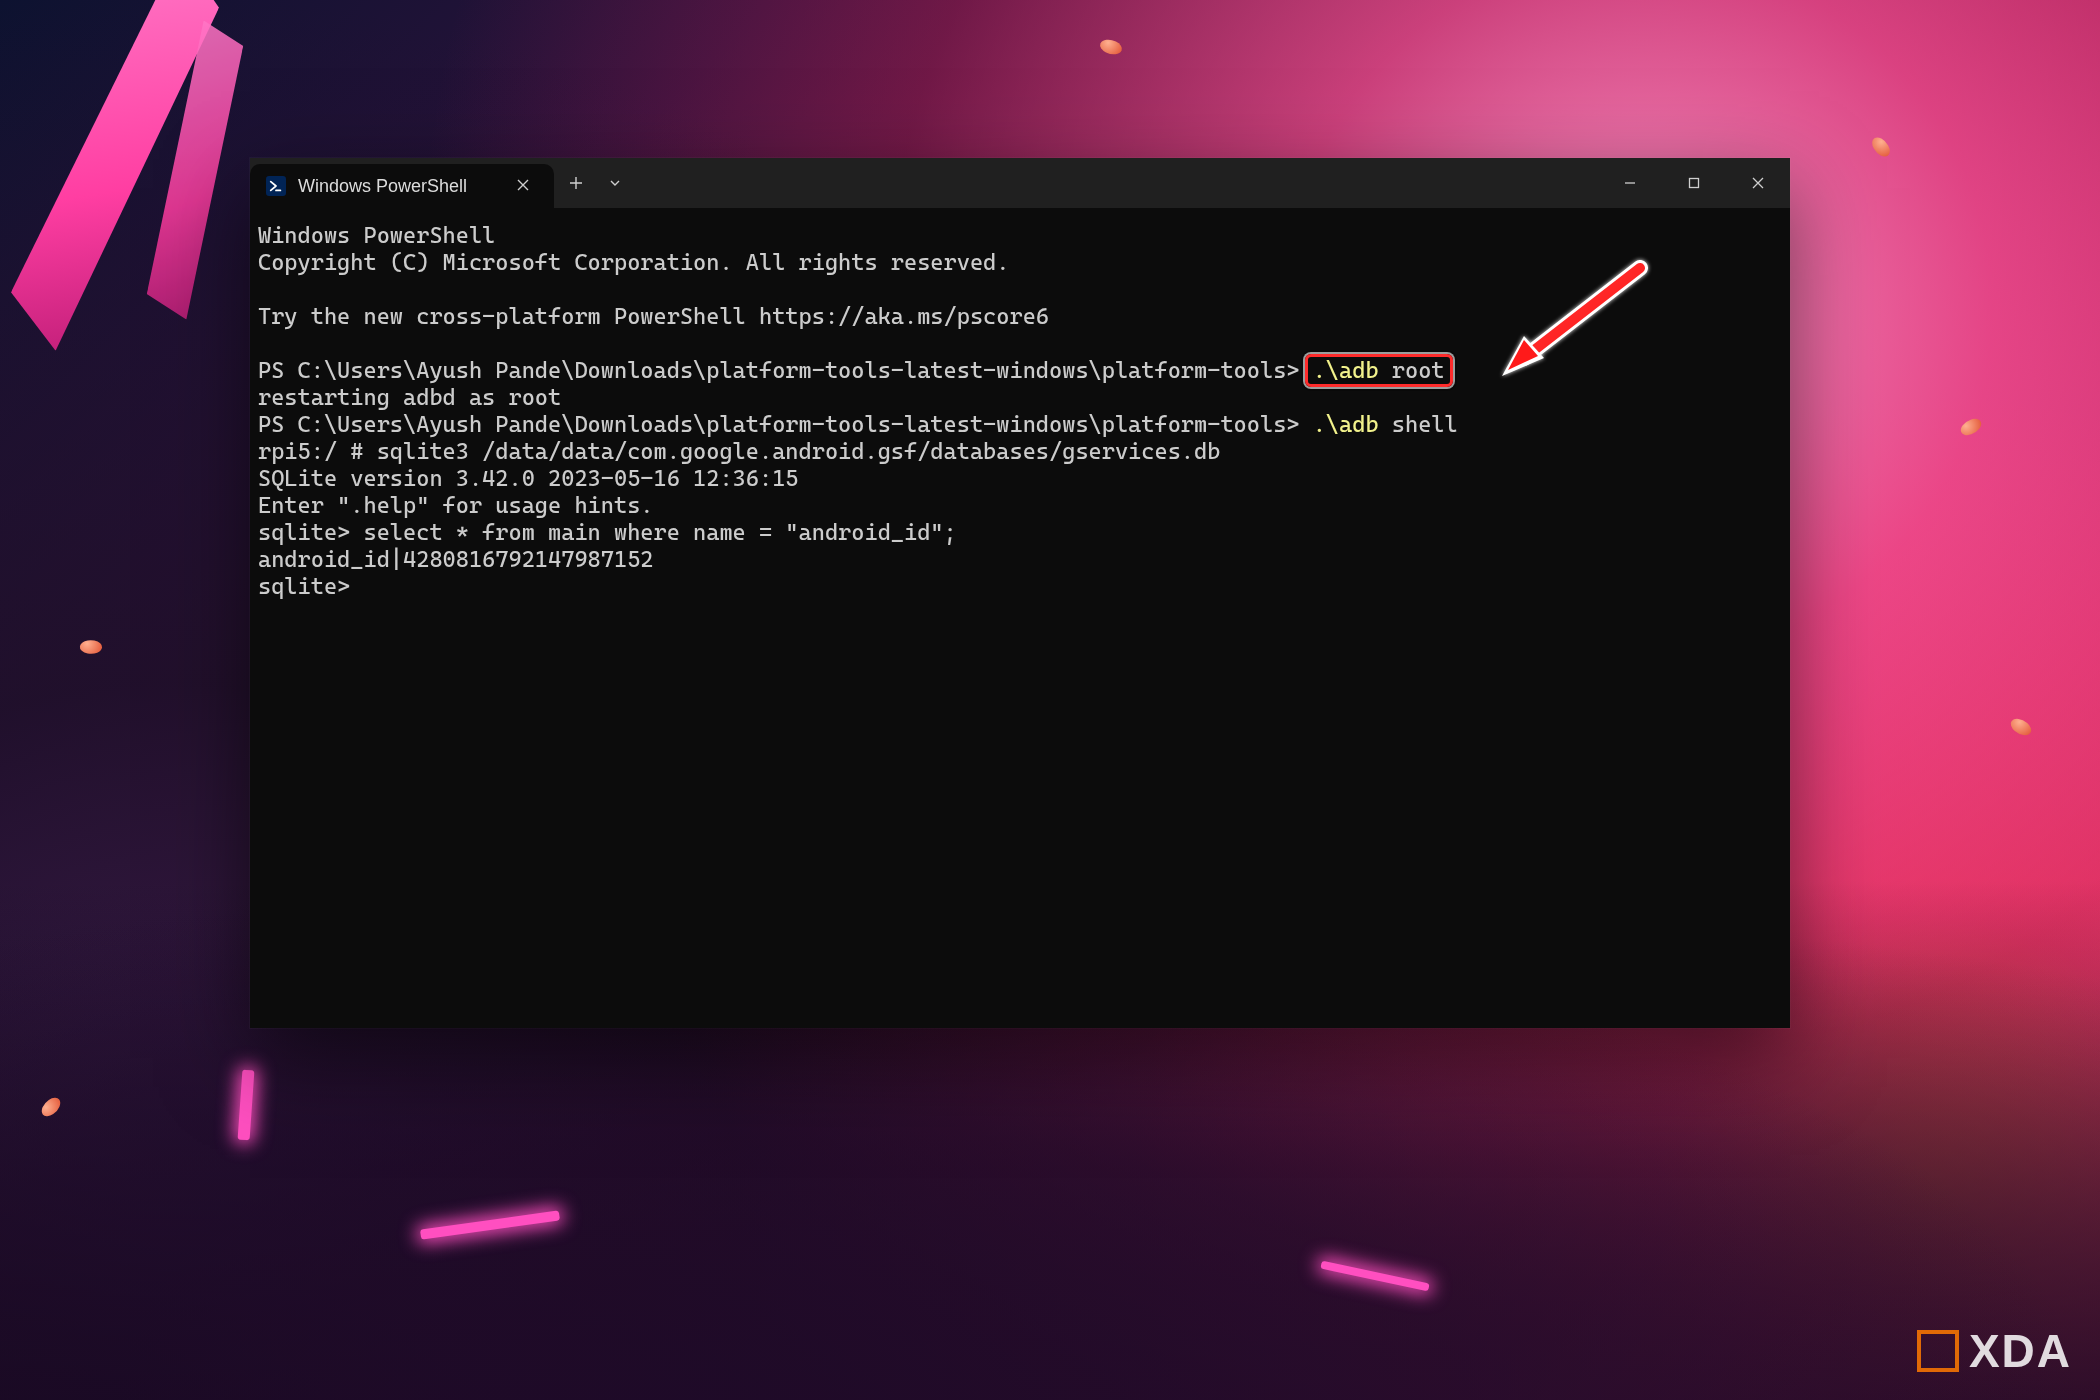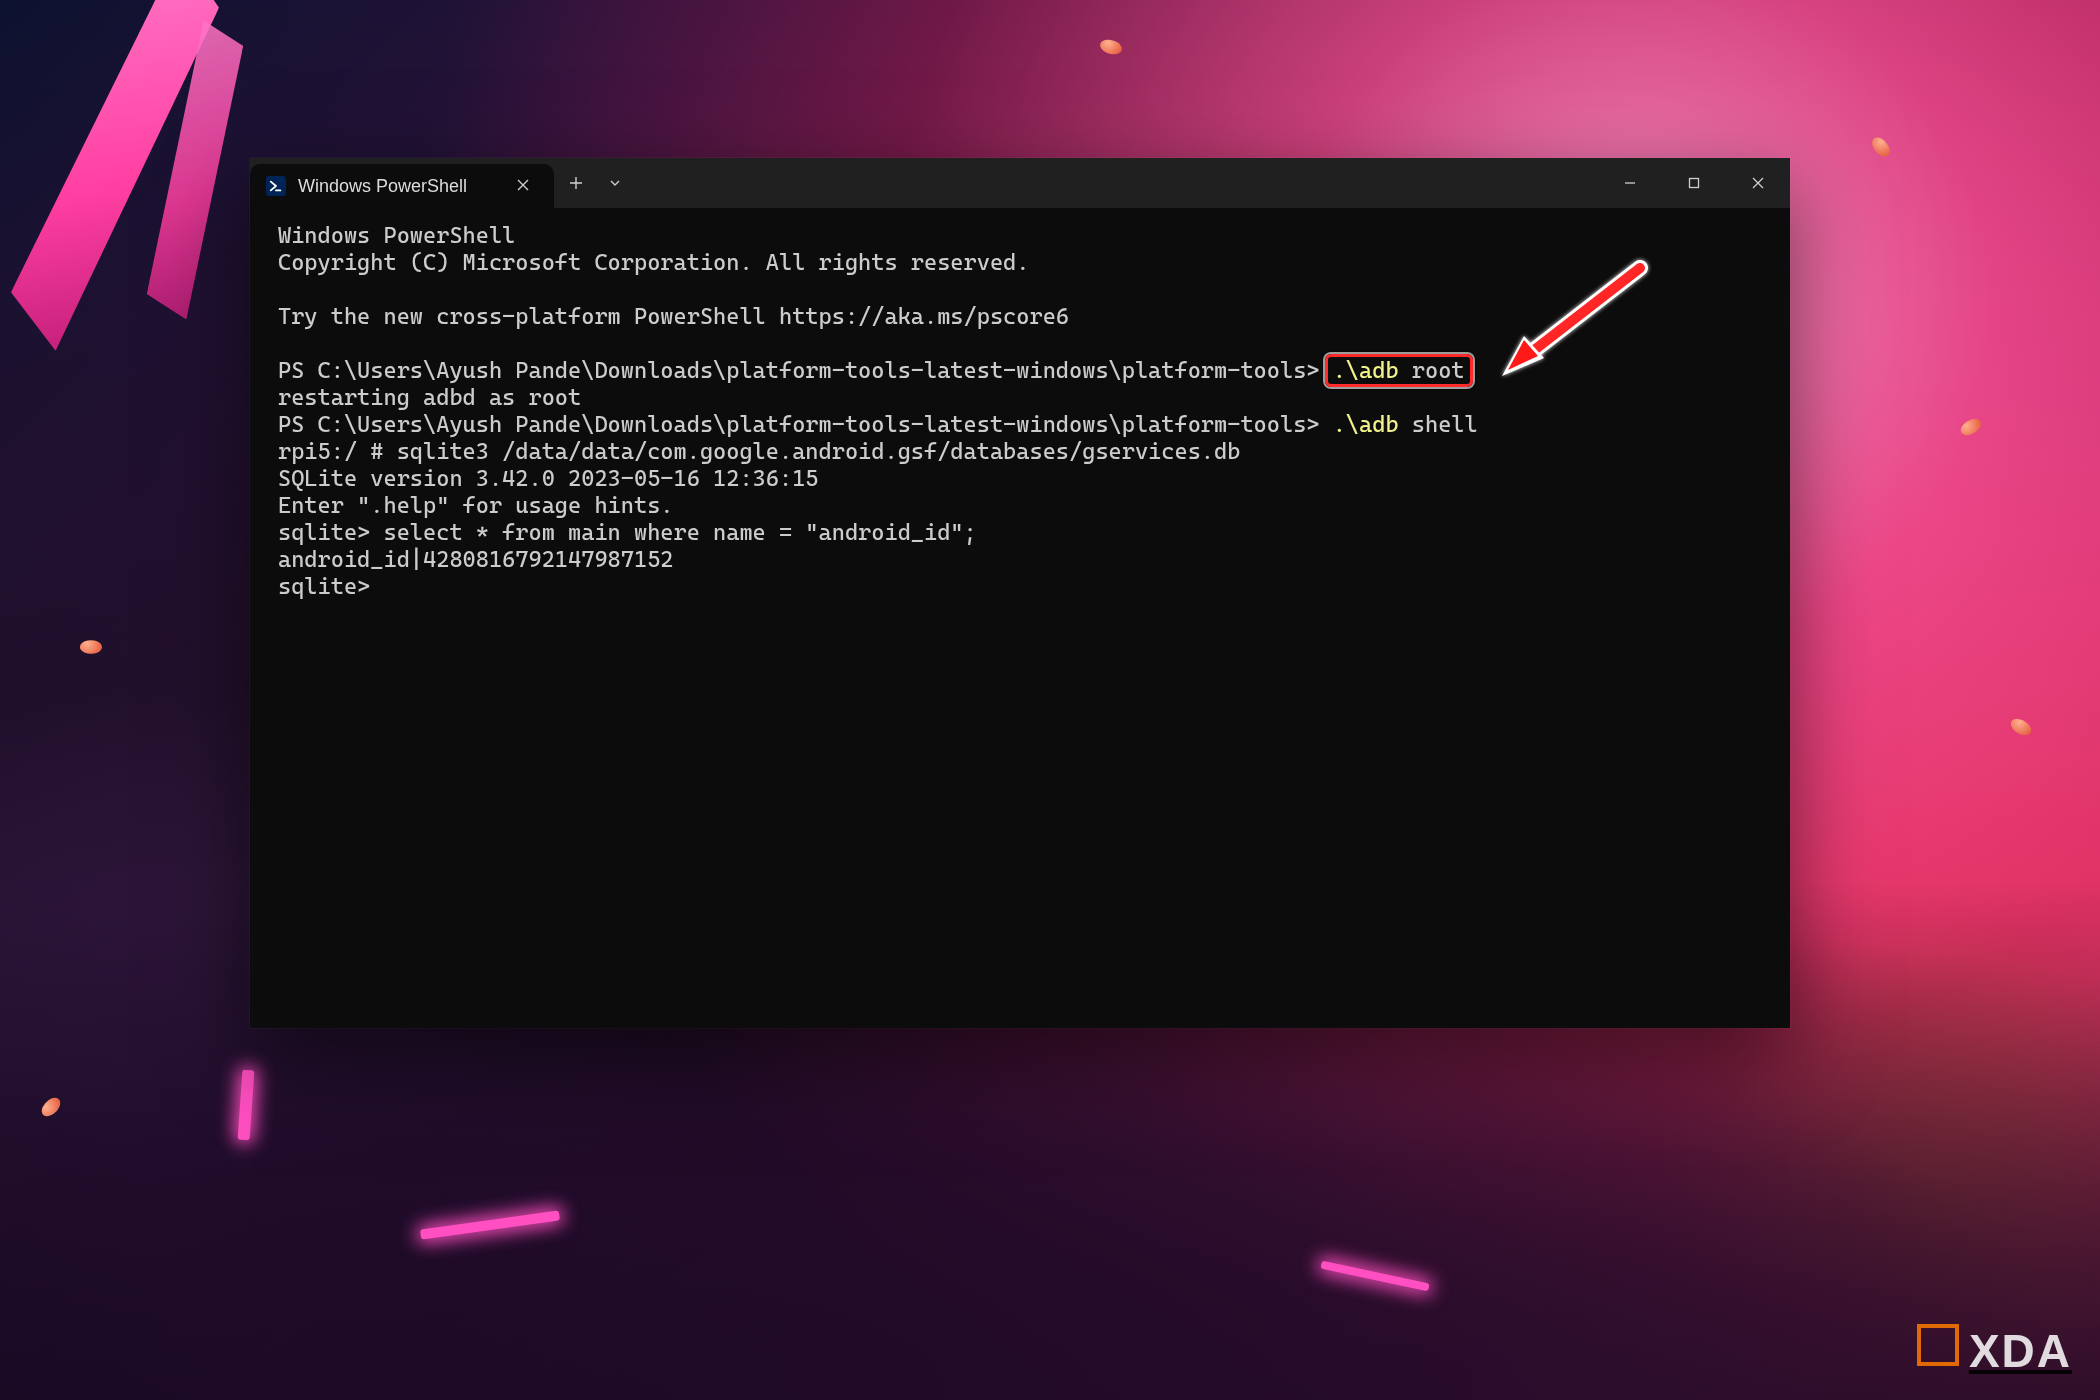--- a/index.html
+++ b/index.html
@@ -19,21 +19,21 @@
   
   .petal{position:absolute;width:22px;height:14px;border-radius:60% 40% 60% 40%;background:radial-gradient(circle at 30% 30%,#ffb090,#e05030);transform:rotate(25deg);} 
   
   .mass{position:absolute;left:0;right:0;bottom:0;height:520px;background:
       radial-gradient(ellipse at 30% 100%,rgba(30,10,40,.95) 0%,rgba(30,10,40,.6) 40%,rgba(30,10,40,0) 70%),
       radial-gradient(ellipse at 70% 100%,rgba(60,15,50,.9) 0%,rgba(60,15,50,.5) 35%,rgba(60,15,50,0) 65%),
       linear-gradient(0deg,rgba(15,8,25,.95) 0%,rgba(15,8,25,0) 100%);}
   
   .glow{position:absolute;background:#ff4fc0;box-shadow:0 0 18px 4px #ff4fc0;border-radius:3px;}
   
-  .xda{position:absolute;right:28px;bottom:22px;display:flex;gap:10px;opacity:.85;text-decoration:underline;}
+  .xda{position:absolute;right:28px;bottom:22px;display:flex;align-items:center;gap:10px;opacity:.85;}
   .xda .sq{width:34px;height:34px;border:4px solid #ff7a00;}
   .xda .txt{color:#fff;font-weight:600;font-size:46px;letter-spacing:2px;font-family:"Segoe UI",Arial,sans-serif;}
 
   
   .window{
     position:absolute;left:250px;top:158px;width:1540px;height:870px;
     background:#0c0c0c;border-radius:0;overflow:hidden;
     box-shadow:0 30px 80px rgba(0,0,0,.55),0 0 0 1px rgba(255,255,255,.04);
   }
   .titlebar{height:50px;background:#202020;display:flex;align-items:stretch;}
@@ -42,21 +42,21 @@
   .tab .ps-icon svg{width:14px;height:14px;}
   .tab-title{color:#dcdcdc;font-size:18px;white-space:nowrap;}
   .tab-close{margin-left:auto;color:#cfcfcf;font-size:18px;padding:4px 6px;border-radius:4px;}
   .tabbar-rest{display:flex;align-items:center;}
   .tb-btn{width:44px;height:50px;display:flex;align-items:center;justify-content:center;color:#cfcfcf;font-size:20px;}
   .caption{margin-left:auto;display:flex;}
   .cap-btn{width:64px;height:50px;display:flex;align-items:center;justify-content:center;color:#cfcfcf;}
   .cap-btn svg{width:14px;height:14px;}
 
   .term{
-    padding:14px 12px 12px 28px;color:#cccccc;font-family:Consolas,"Cascadia Mono","Courier New",monospace;
+    padding:14px 12px 12px 8px;color:#cccccc;font-family:Consolas,"Cascadia Mono","Courier New",monospace;
     font-size:22.5px;line-height:27px;white-space:pre;letter-spacing:0px;
   }
   .term .y{color:#f2f28c;}   
   .term .hl{position:relative;display:inline-block;}
   .hlbox{
     position:absolute;left:-8px;right:-8px;top:-3px;bottom:-3px;border:3px solid #ff2b2b;border-radius:6px;
     box-shadow:0 0 0 2px rgba(255,255,255,.6),0 0 0 4px rgba(0,0,0,.25);
     pointer-events:none;
   }
 

